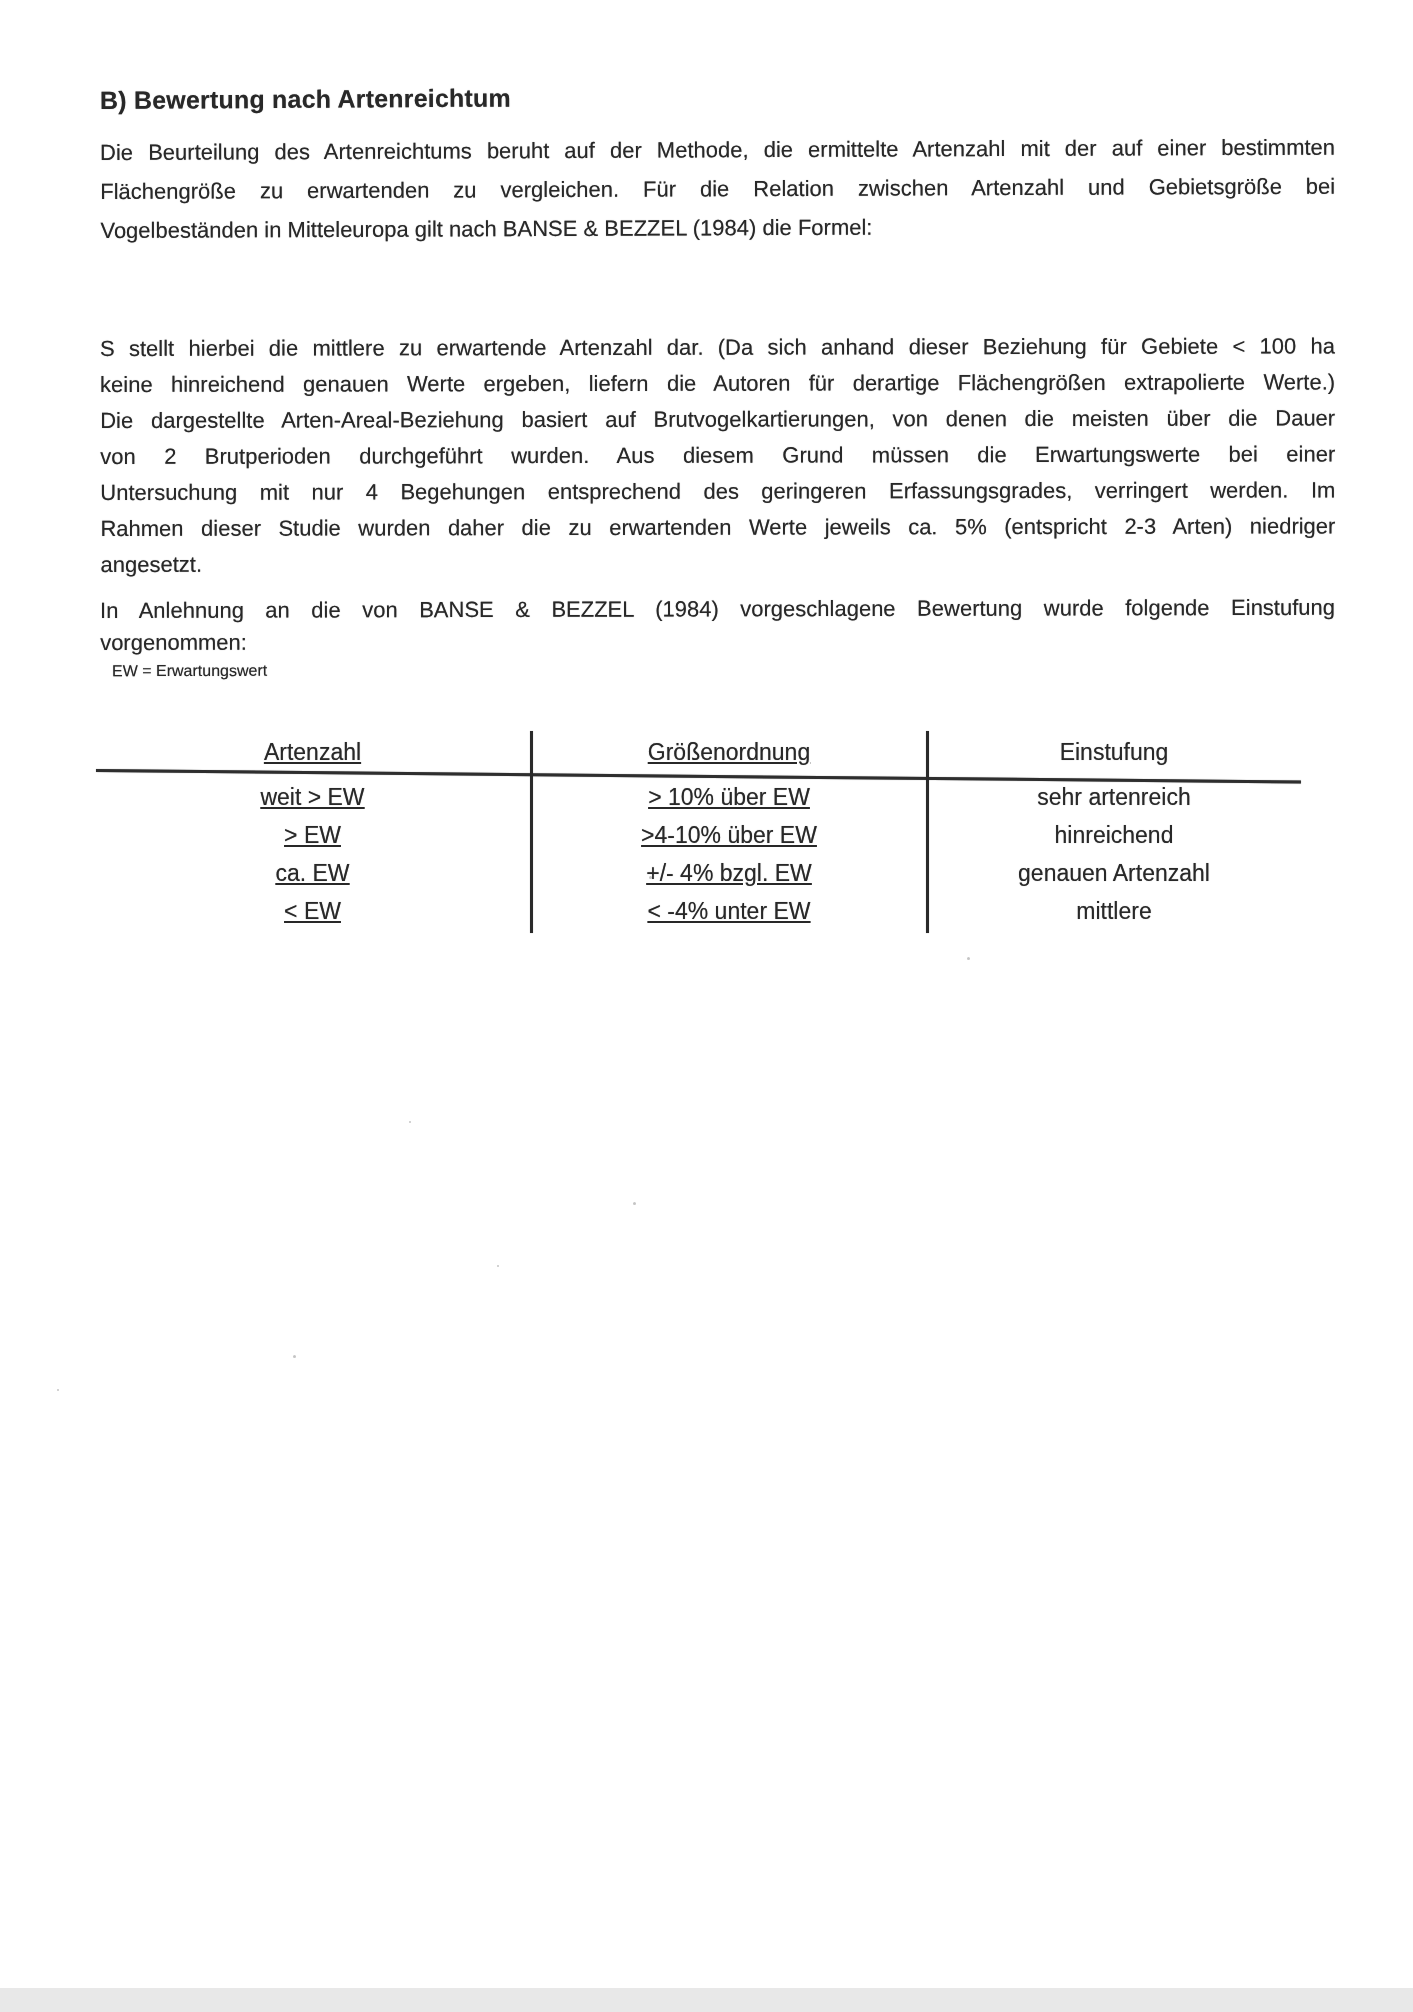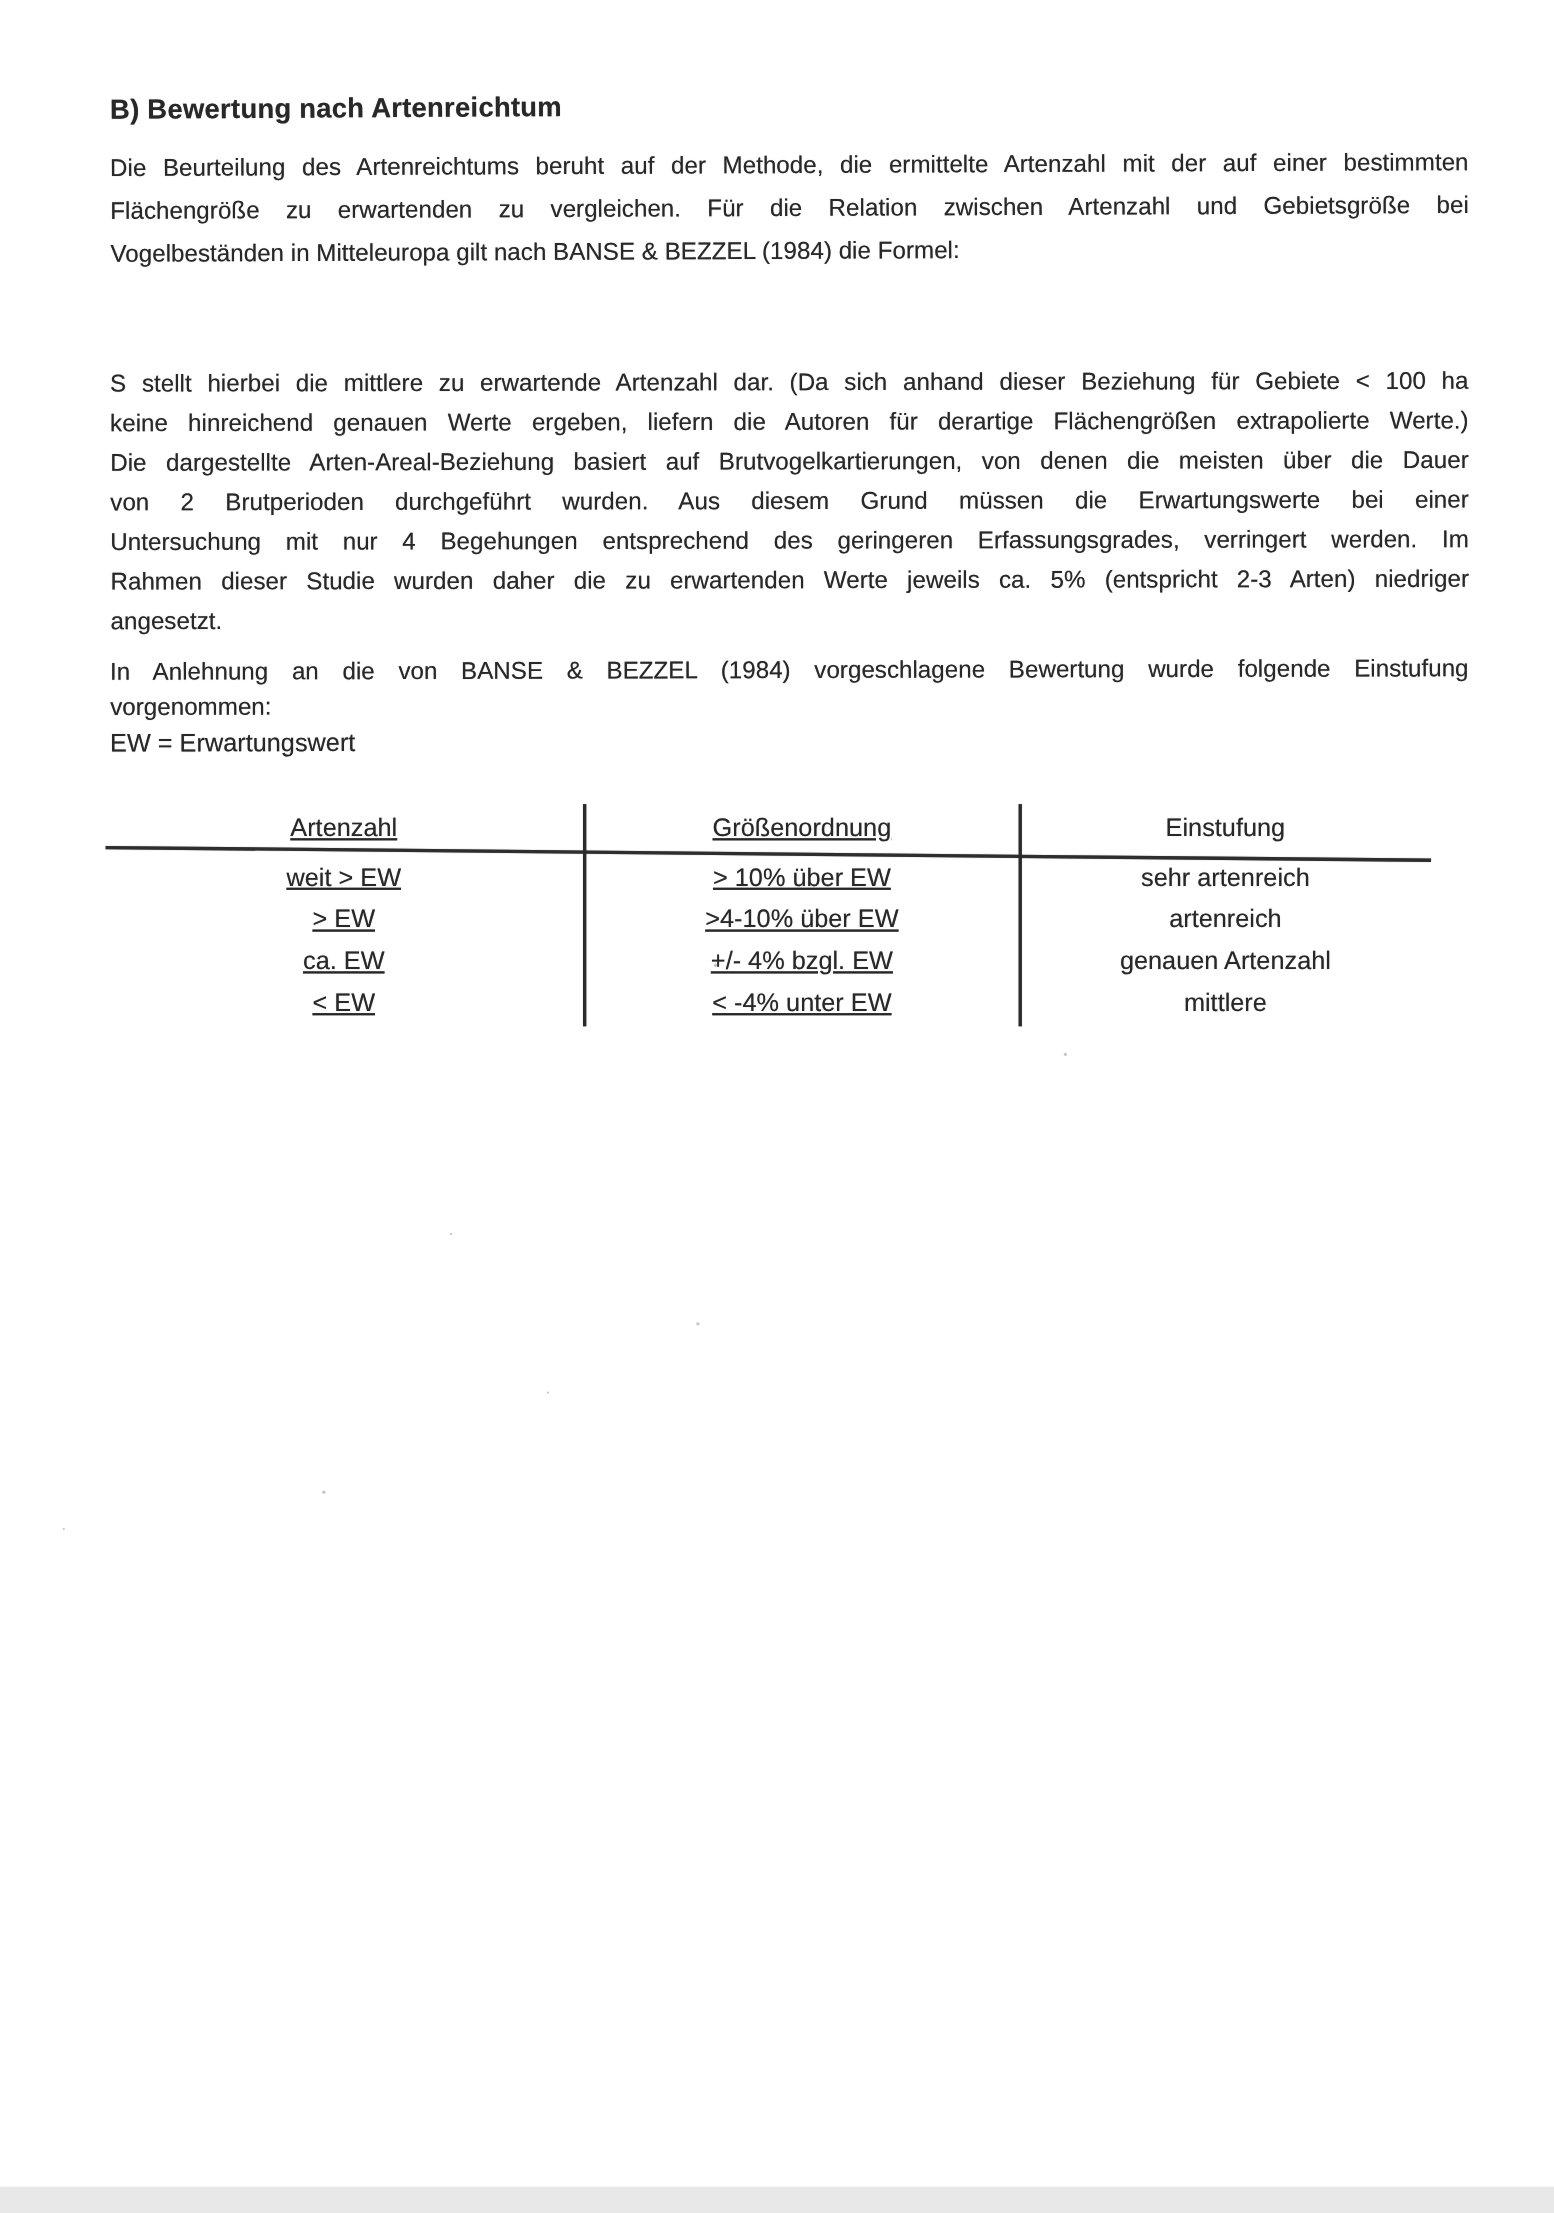--- a/index.html
+++ b/index.html
@@ -54,22 +54,22 @@
   }
   .fwrap { position: relative; left: -44px; }
   .fexp {
     font-size: 22px;
     vertical-align: 11px;
     margin-left: 8px;
     letter-spacing: 0.5px;
   }
   .ewnote {
     position: absolute;
-    left: 100px; top: 662px;
-    font-size: 23px;
+    left: 112px; top: 662px;
+    font-size: 16px;
     transform: rotate(-0.15deg);
   }
   
   .tcell {
     position: absolute;
     font-size: 23px;
     text-align: center;
     line-height: 30px;
     height: 30px;
   }
@@ -159,21 +159,21 @@
     <div class="hrule"></div>
     <div class="vdiv vdiv1"></div>
     <div class="vdiv vdiv2"></div>
 
     <div class="tcell row0 col0 ink">weit &gt; EW</div>
     <div class="tcell row0 col1 ink">&gt; 10% über EW</div>
     <div class="tcell row0 col2 ink">sehr artenreich</div>
 
     <div class="tcell row1 col0 ink">&gt; EW</div>
     <div class="tcell row1 col1 ink">&gt;4-10% über EW</div>
-    <div class="tcell row1 col2 ink">artenreich</div>
+    <div class="tcell row1 col2 ink">hinreichend</div>
 
     <div class="tcell row2 col0 ink">ca. EW</div>
     <div class="tcell row2 col1 ink">+/- 4% bzgl. EW</div>
     <div class="tcell row2 col2 ink">genauen Artenzahl</div>
 
     <div class="tcell row3 col0 ink">&lt; EW</div>
     <div class="tcell row3 col1 ink">&lt; -4% unter EW</div>
     <div class="tcell row3 col2 ink">mittlere</div>
   </div>
 

